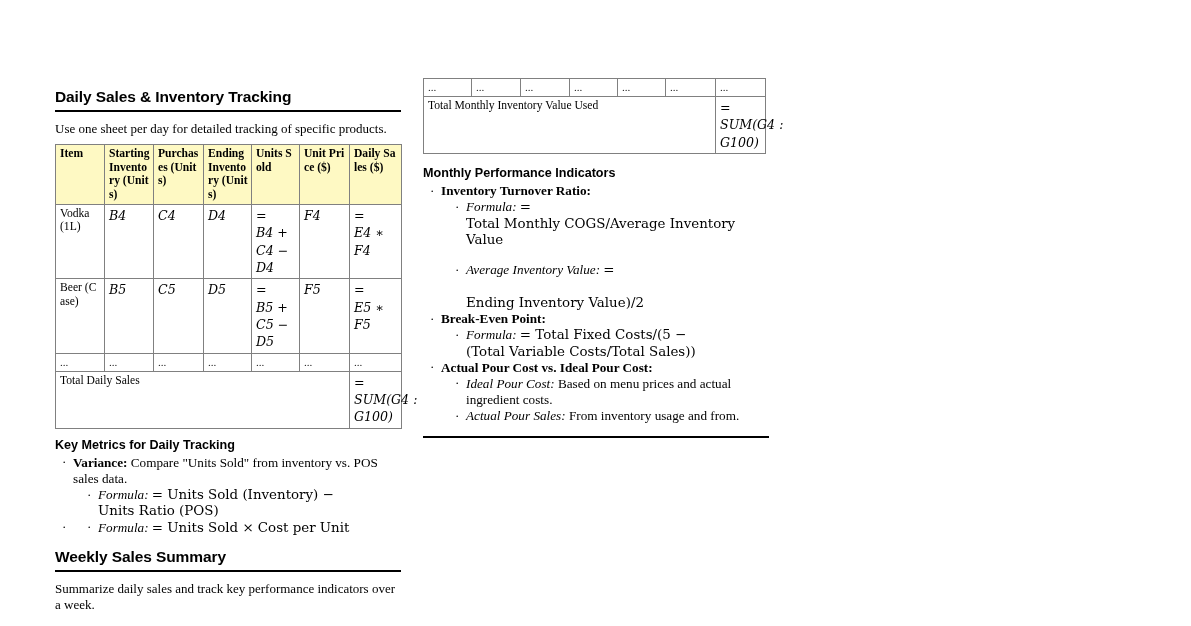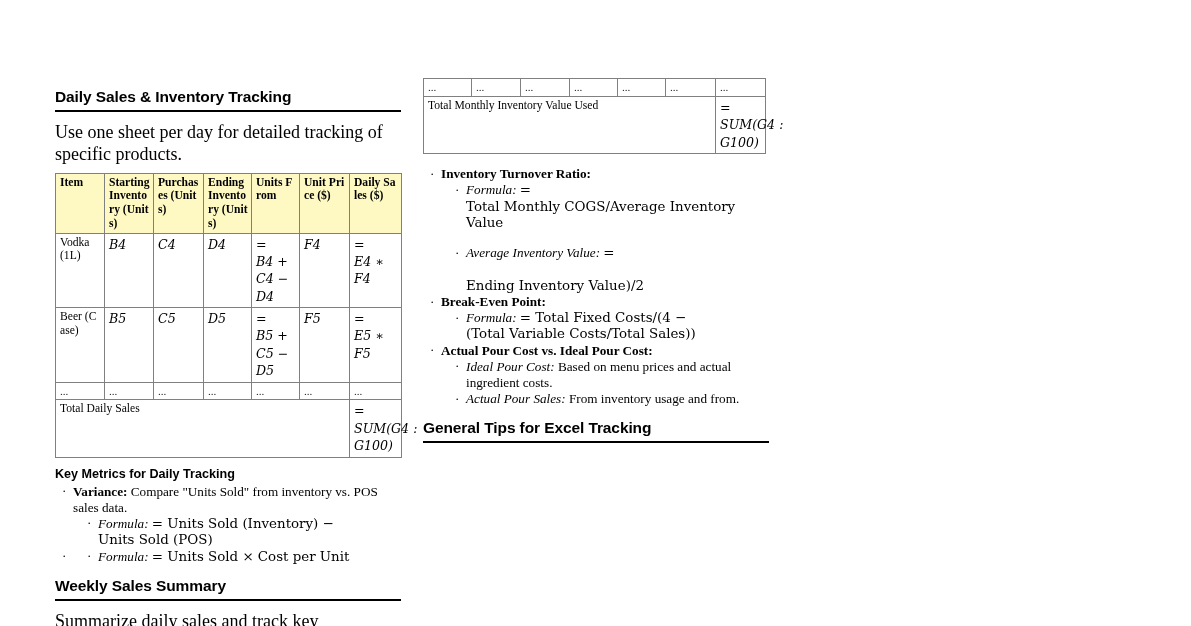--- a/index.html
+++ b/index.html
@@ -57,21 +57,21 @@
   h3.sub {
     font-family: "Liberation Sans", "DejaVu Sans", sans-serif;
     font-size: 12.6px;
     font-weight: bold;
     margin: 0 0 2px 0;
     padding: 0;
     line-height: 1.2;
   }
 
   p.intro {
-    font-size: 18px;
+    font-size: 13px;
     margin: 0 0 7px 0;
     line-height: 1.25;
   }
 
   
   table.grid {
     border-collapse: collapse;
     table-layout: fixed;
     font-size: 11.6px;
     border: 1px solid #808080;
@@ -177,21 +177,21 @@
           <col style="width:48px">
           <col style="width:50px">
           <col style="width:52px">
       </colgroup>
       <thead>
         <tr>
           <th>Item</th>
           <th>Starting Inventory (Units)</th>
           <th>Purchases (Units)</th>
           <th>Ending Inventory (Units)</th>
-          <th>Units From</th>
+          <th>Units Sold</th>
           <th>Unit Price ($)</th>
           <th>Daily Sales ($)</th>
         </tr>
       </thead>
       <tbody>
         <tr style="height:74px">
           <td>Vodka (1L)</td>
           <td>
               <span class="mi">B4</span>
             </td>
@@ -265,21 +265,21 @@
     <div class="spacer-9"></div>
 
     <h3 class="sub">Key Metrics for Daily Tracking</h3>
     <ul class="lvl1">
       <li>
         <span class="b">Variance:</span><span> Compare "Units Sold" from inventory vs. POS sales data.</span>
         <ul class="lvl2">
           <li>
             <span class="it">Formula:</span>
             <span class="mathtext">= Units Sold (Inventory) −</span><br>
-            <span class="mathtext">Units Sold (POS)</span>
+            <span class="mathtext">Units Ratio (POS)</span>
           </li>
         </ul>
       </li>
       <li>
         <span></span>
         <ul class="lvl2">
           <li>
             <span class="it">Formula:</span>
             <span class="mathtext">= Units Sold × Cost per Unit</span>
           </li>
@@ -323,20 +323,21 @@
             <span class="mi">=</span>
             <span class="mi">SUM(G4 :</span>
             <span class="mi">G100)</span>
           </td>
         </tr>
       </tbody>
     </table>
 
     <div class="spacer-12"></div>
 
+    <h3 class="sub">Monthly Performance Indicators</h3>
     <ul class="lvl1">
 
       <li>
         <span class="b">Inventory Turnover Ratio:</span>
         <ul class="lvl2">
           <li>
             <span class="it">Formula:</span>
             <span class="mathtext">=</span><br>
             <span class="mathtext">Total Monthly COGS/Average Inventory Value</span>
           </li>
@@ -347,38 +348,37 @@
             <span class="mathtext">Ending Inventory Value)/2</span>
           </li>
         </ul>
       </li>
 
       <li>
         <span class="b">Break-Even Point:</span>
         <ul class="lvl2">
           <li>
             <span class="it">Formula:</span>
-            <span class="mathtext">= Total Fixed Costs/(4 −</span><br>
+            <span class="mathtext">= Total Fixed Costs/(5 −</span><br>
             <span class="mathtext">(Total Variable Costs/Total Sales))</span>
           </li>
         </ul>
       </li>
 
       <li>
         <span class="b">Actual Pour Cost vs. Ideal Pour Cost:</span>
         <ul class="lvl2">
           <li>
             <span class="it">Ideal Pour Cost:</span><span> Based on menu prices and actual ingredient costs.</span>
           </li>
           <li>
             <span class="it">Actual Pour Sales:</span><span> From inventory usage and from.</span>
           </li>
         </ul>
       </li>
     </ul>
 
     <div class="spacer-12"></div>
 
-    <h2 class="sec">General Tips for Excel Tracking</h2>
     <div class="rule"></div>
   </div>
 
 </div>
 
 </body></html>

